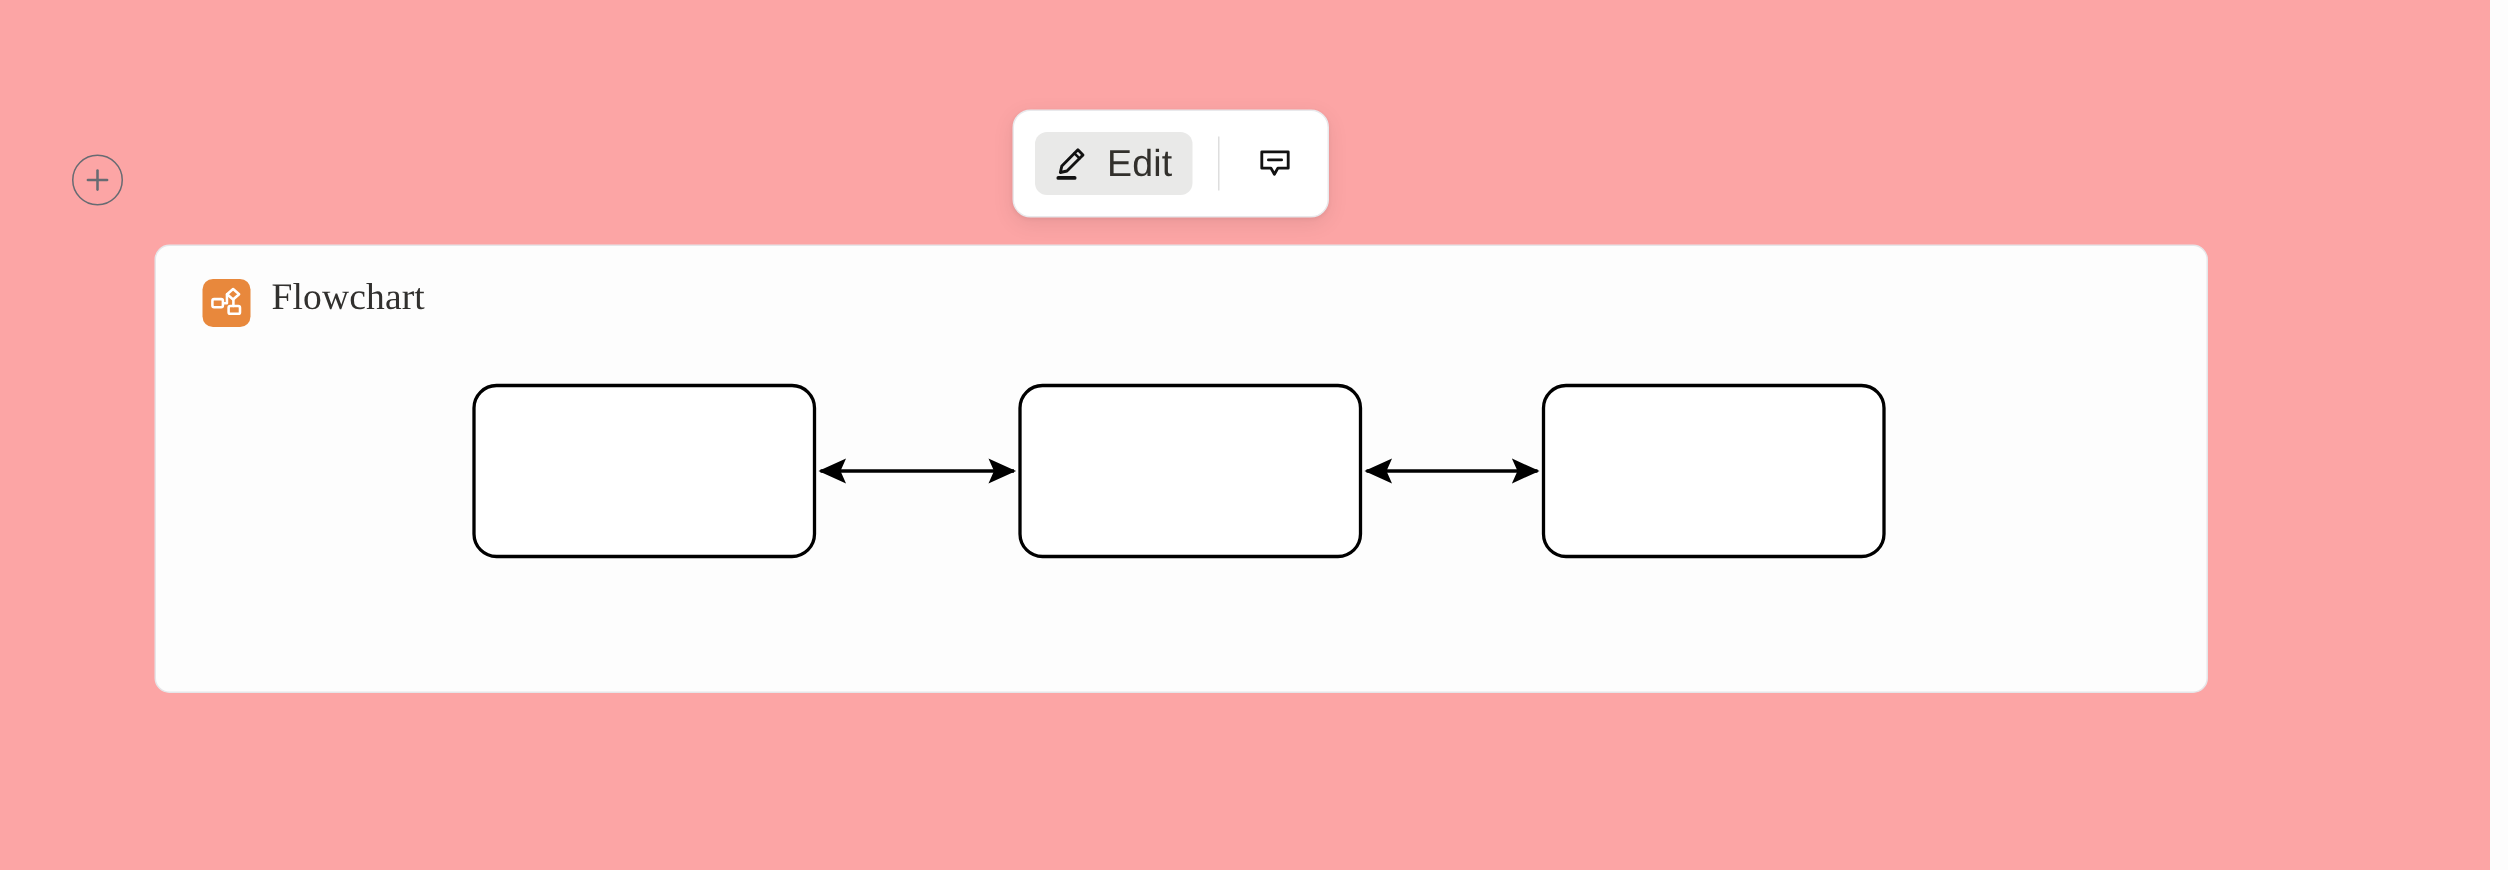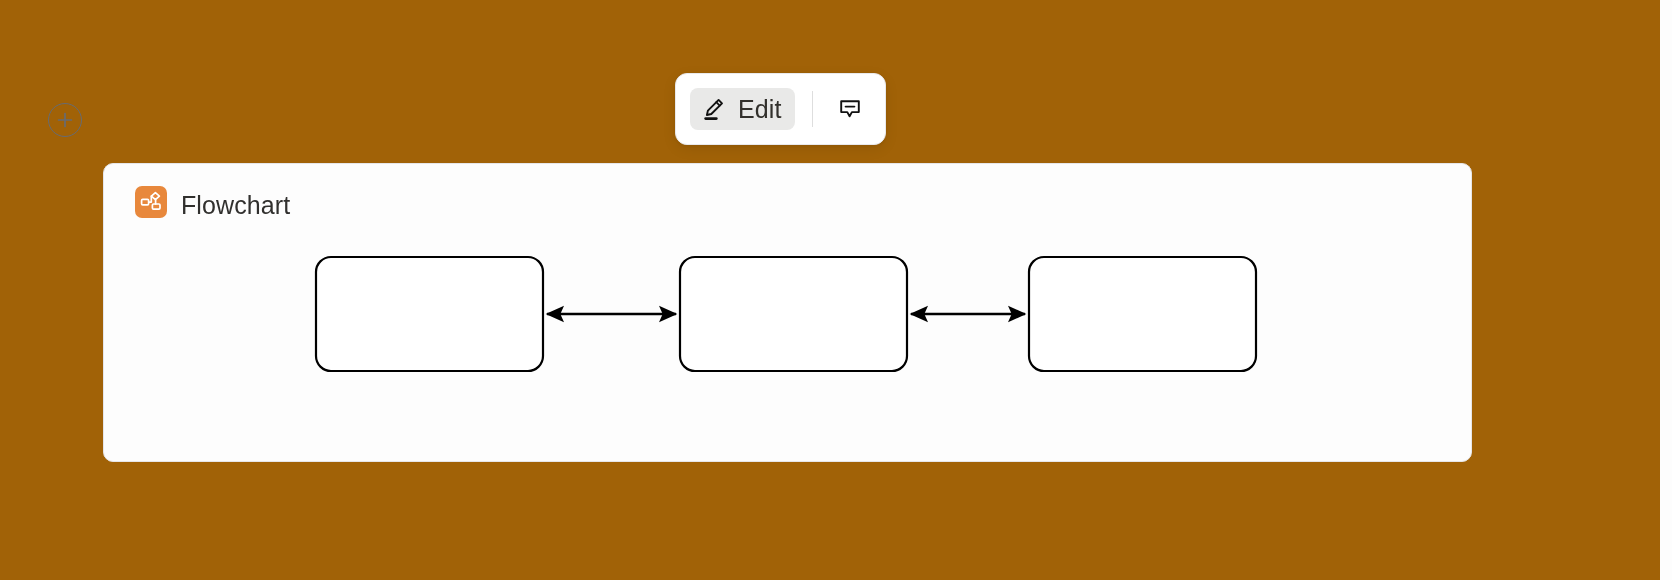--- a/index.html
+++ b/index.html
@@ -11,21 +11,21 @@
     overflow: hidden;
     background: #fdfdfd;
     font-family: "Liberation Sans", sans-serif;
     -webkit-font-smoothing: antialiased;
   }
 
   #app {
     position: relative;
     width: 1660px;
     height: 580px;
-    background: #a16207;
+    background: #fca5a5;
   }
 
   
   .add-block-button {
     position: absolute;
     left: 48px;
     top: 103px;
     width: 34px;
     height: 34px;
     border-radius: 50%;
@@ -104,22 +104,23 @@
     background: #fdfdfd;
     border: 1px solid #e6e6e9;
     border-radius: 10px;
   }
 
   .card-header {
     position: absolute;
     left: 31px;
     top: 22px;
     display: flex;
-    align-items: flex-end;
+    align-items: flex-start;
     gap: 14px;
+    font-family: Liberation Serif, serif;
   }
   .card-badge-icon {
     width: 32px;
     height: 32px;
     border-radius: 7px;
     background: #e8883c;
     display: flex;
     align-items: center;
     justify-content: center;
     flex: none;

